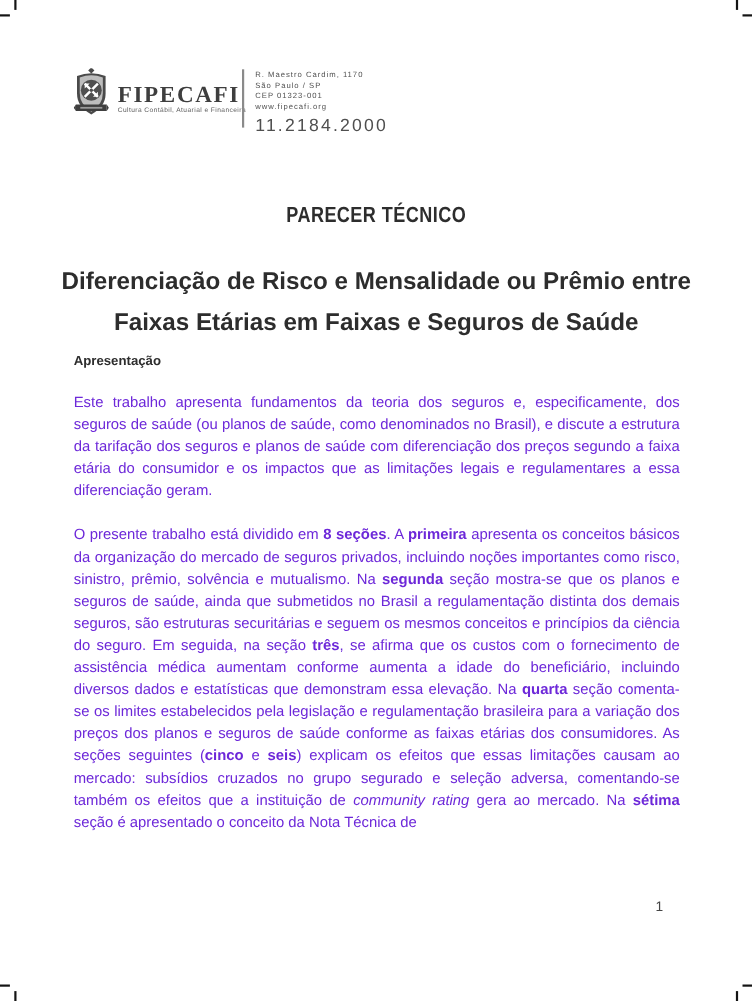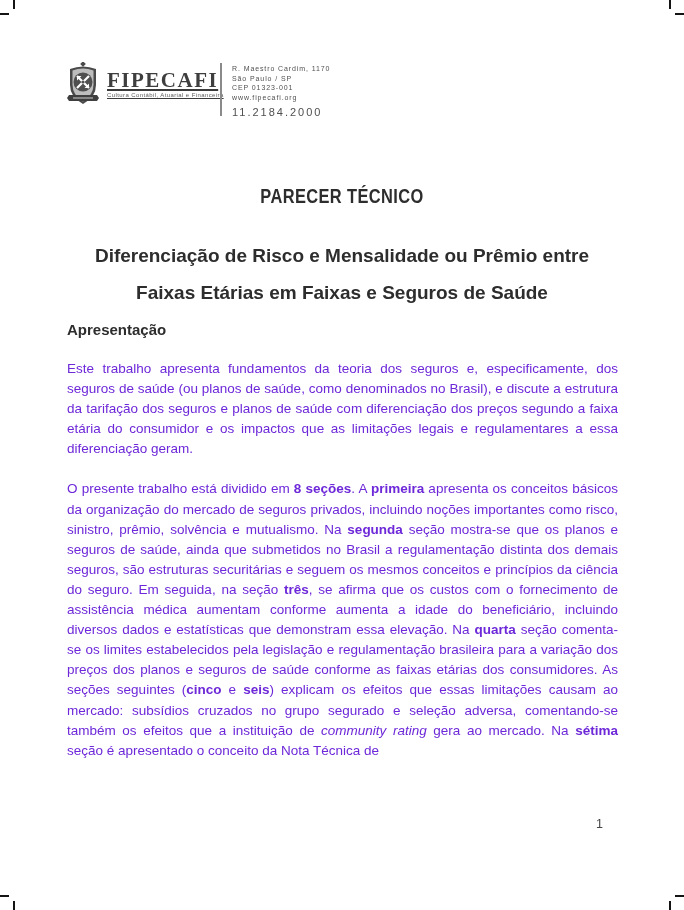--- a/index.html
+++ b/index.html
@@ -28,22 +28,21 @@
   .cm-bl-v { left: 13px; top: 901px; }
   .cm-br-h { left: 675px; top: 895px; }
   .cm-br-v { left: 669px; top: 901px; }
 
   
   .letterhead {
     position: absolute;
     left: 67px;
     top: 62px;
     display: flex;
-    align-items: flex-start;
-    text-decoration: underline;
+    align-items: center;
   }
   .shield { width: 32px; height: 47px; flex: 0 0 auto; }
   .brand { margin-left: 8px; padding-top: 8px; }
   .brand-name {
     font-family: "Liberation Serif", serif;
     font-weight: bold;
     font-size: 21px;
     letter-spacing: 1.5px;
     color: #3e3e3e;
     line-height: 20px;
@@ -71,21 +70,21 @@
     font-size: 7px;
     line-height: 9.7px;
     letter-spacing: 0.9px;
     color: #4f4f4f;
     white-space: nowrap;
   }
   .phone {
     position: absolute;
     left: 232px;
     top: 106px;
-    font-size: 11px;
+    font-size: 16px;
     letter-spacing: 2px;
     color: #4f4f4f;
     white-space: nowrap;
   }
 
   
   .kicker {
     position: absolute;
     left: 0;
     top: 185px;
@@ -97,35 +96,35 @@
     color: #2d2d2d;
     transform: scaleX(0.82);
   }
   .doc-title {
     position: absolute;
     left: 0;
     top: 237px;
     width: 684px;
     text-align: center;
     font-weight: bold;
-    font-size: 19px;
+    font-size: 22px;
     line-height: 37px;
     color: #2d2d2d;
   }
 
   
   .content {
     position: absolute;
     left: 67px;
     top: 321px;
     width: 551px;
   }
   .section-heading {
     font-weight: bold;
-    font-size: 15px;
+    font-size: 12px;
     color: #2d2d2d;
     margin: 0 0 21px 0;
   }
   .content p {
     margin: 0 0 20px 0;
     font-size: 13.5px;
     line-height: 20.1px;
     text-align: justify;
     color: #6d28d9;
   }

